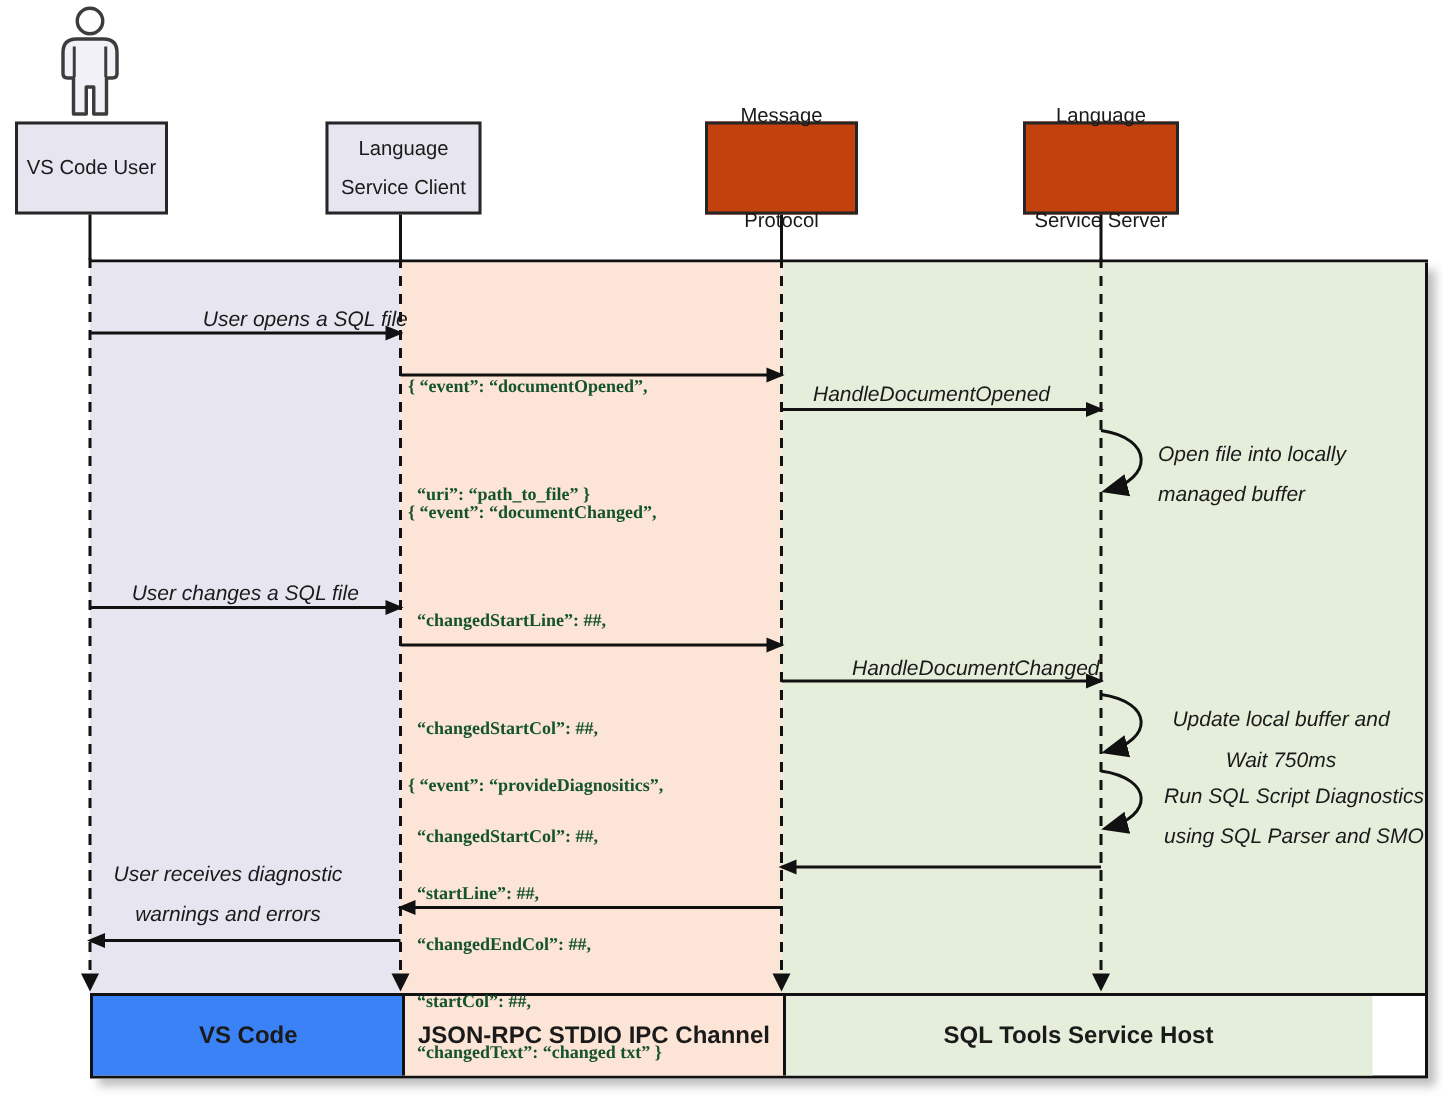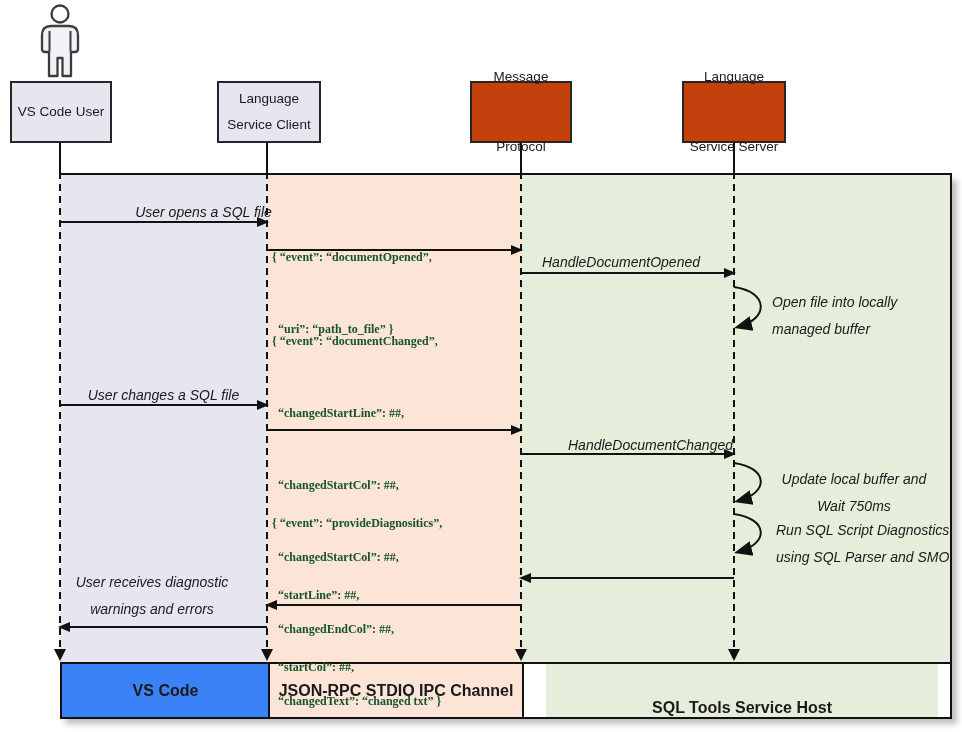--- a/index.html
+++ b/index.html
@@ -26,21 +26,21 @@
   .lanetop{position:absolute;left:0;top:-2px;width:892px;height:2px;background:#111;}
   .lane{position:absolute;top:0;height:487px;}
   .lane1{left:0;width:207px;background:#e7e6f0;}
   .lane2{left:207px;width:254px;background:#fce4d6;}
   .lane3{left:461px;width:431px;background:#e4eedb;border-right:2px solid #111;box-sizing:border-box;}
   .footer{position:absolute;left:0;top:487px;width:892px;height:57px;border:2px solid #111;box-sizing:border-box;}
   .fseg{position:absolute;top:0;height:53px;display:flex;align-items:center;justify-content:center;
         font-size:16px;font-weight:bold;}
   .f1{left:0;width:207px;background:#3b82f6;}
   .f2{left:207px;width:254px;background:#fce4d6;}
-  .f3{left:484px;width:392px;background:#e4eedb;align-items:flex-end;}
+  .f3{left:461px;width:392px;background:#e4eedb;}
   .fdiv{position:absolute;top:0;width:2px;height:53px;background:#111;}
 
   
   .msg{position:absolute;height:0;border-top:2px solid #111;z-index:4;}
   .msg.r::after{content:"";position:absolute;right:-2px;top:-6px;width:0;height:0;
         border-left:12px solid #111;border-top:5px solid transparent;border-bottom:5px solid transparent;}
   .msg.l::before{content:"";position:absolute;left:-2px;top:-6px;width:0;height:0;
         border-right:12px solid #111;border-top:5px solid transparent;border-bottom:5px solid transparent;}
 
   

